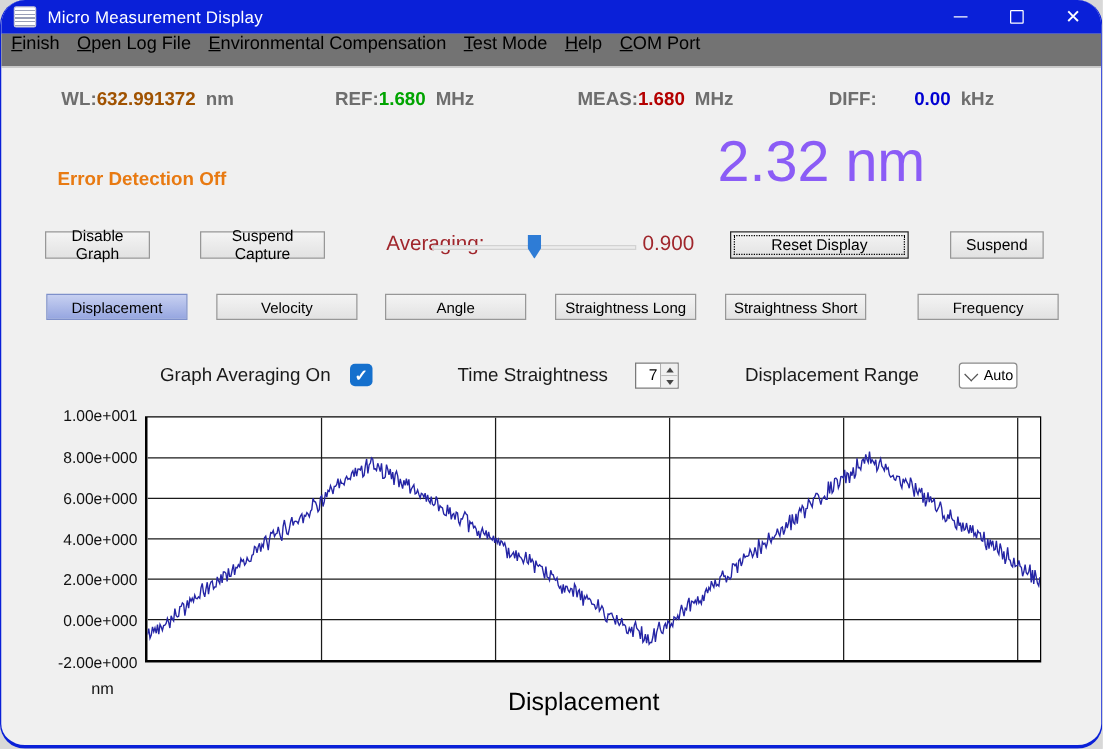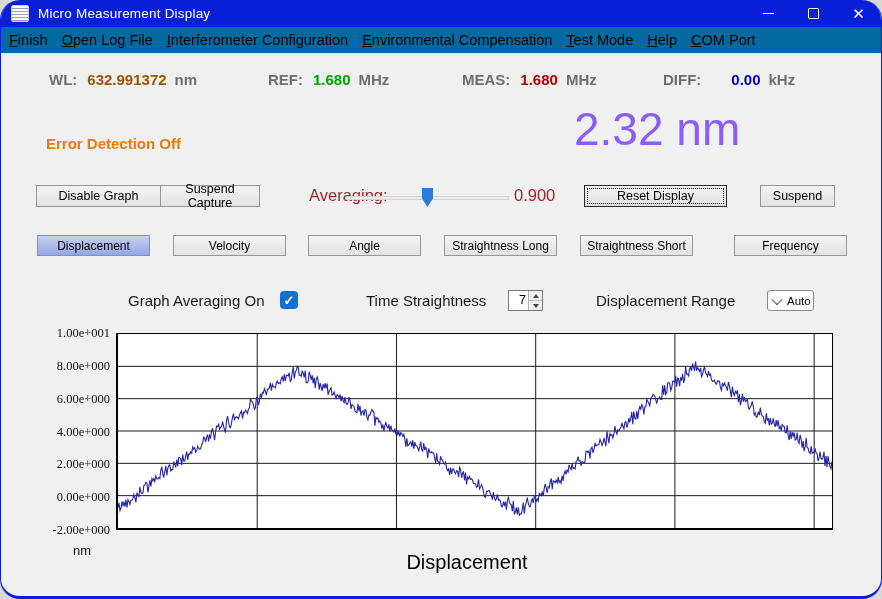--- a/index.html
+++ b/index.html
@@ -12,27 +12,27 @@
   .titlebar{position:absolute;left:0;top:0;width:100%;height:27px;background:#0a20d8;display:flex;align-items:center;}
   .app-icon{width:16px;height:15px;margin-left:10px;background:#fdfdfd;border:1px solid #c8c8d8;border-radius:2px;
     background-image:repeating-linear-gradient(180deg,#fff 0 2px,#9aa0b8 2px 3px);}
   .title-text{color:#fff;font-size:13.5px;margin-left:9px;letter-spacing:.2px;}
   .winbtn{position:absolute;top:0;height:27px;width:45px;display:flex;align-items:center;justify-content:center;color:#fff;}
   .winbtn.min{right:90px;} .winbtn.max{right:45px;} .winbtn.close{right:0;}
   .min-glyph{display:block;width:11px;height:1px;background:#fff;}
   .max-glyph{display:block;width:9px;height:9px;border:1px solid #fff;border-radius:1px;}
   .close-glyph{font-size:15px;line-height:15px;}
   
-  .menubar{position:absolute;left:0;top:27px;width:100%;height:26px;background:#0369a1;display:flex;align-items:center;border-bottom:1px solid #e6e6e6;}
+  .menubar{position:absolute;left:0;top:27px;width:100%;height:26px;background:#737373;display:flex;align-items:flex-start;border-bottom:1px solid #e6e6e6;}
   .menu-item{padding:0 7px;font-size:14.5px;color:#000;white-space:nowrap;cursor:default;}
   .menu-item:first-child{margin-left:1px;}
   .menu-item .u{text-decoration:underline;}
   
   .status{position:absolute;top:71px;font-size:15px;font-weight:bold;color:#6e6e6e;white-space:nowrap;}
-  .status .val{margin-left:10px;}
+  .status .val{margin-left:0;}
   .status .val.wide{margin-left:30px;}
   .status .unit{margin-left:8px;}
   .v-wl{color:#a05200;} .v-ref{color:#00a400;} .v-meas{color:#b40000;} .v-diff{color:#0000d2;}
   
   .error-text{position:absolute;left:45px;top:135px;font-size:15px;font-weight:bold;color:#e87a12;}
   .big-readout{position:absolute;left:573px;top:102px;font-size:46px;color:#8b5cf6;text-align:right;}
   
   .btn{position:absolute;height:22px;box-sizing:border-box;display:flex;align-items:center;justify-content:center;
     background:linear-gradient(180deg,#f4f4f4,#e2e2e2);border:1px solid #979797;font-size:12.5px;color:#000;cursor:default;}
   .btn.focused{border:1px solid #2b2b2b;outline:1px dotted #000;outline-offset:-4px;}
@@ -59,21 +59,21 @@
   .tri-down{width:0;height:0;border-left:3.5px solid transparent;border-right:3.5px solid transparent;border-top:4px solid #444;}
   .combo{position:absolute;left:766px;top:290px;width:47px;height:21px;box-sizing:border-box;border:1px solid #8a8a8a;border-radius:3px;
     background:#fff;display:flex;align-items:center;}
   .combo .chev{width:7px;height:7px;border-right:1.5px solid #555;border-bottom:1.5px solid #555;transform:rotate(45deg) translate(-1px,-1px);margin-left:5px;}
   .combo .combo-value{font-size:11.5px;color:#000;margin-left:6px;}
   
   .plot{position:absolute;left:115px;top:333px;width:717px;height:197px;background:#fff;box-sizing:border-box;
     border:1px solid #000;border-left-width:2px;border-bottom-width:2px;}
   .plot svg{display:block;}
   .y-ticks{position:absolute;left:20px;top:333px;width:89px;height:197px;}
-  .y-ticks span{position:absolute;right:0;width:100%;text-align:right;font-size:12.5px;color:#111;font-family:Liberation Serif, serif;}
+  .y-ticks span{position:absolute;right:0;width:100%;text-align:right;font-size:12.5px;color:#111;}
   .axis-unit{position:absolute;left:72px;top:543px;font-size:13px;color:#111;}
   .chart-title{position:absolute;left:115px;top:551px;width:702px;text-align:center;font-size:20px;color:#000;}
 </style>
 </head>
 <body>
 
 <div class="window">
 
   <div class="titlebar">
     <div class="app-icon"></div>
@@ -85,21 +85,20 @@
         <span class="max-glyph"></span>
       </div>
     <div class="winbtn close">
         <span class="close-glyph">✕</span>
       </div>
   </div>
 
   <div class="menubar">
     <div class="menu-item"><span class="u">F</span><span>inish</span></div>
     <div class="menu-item"><span class="u">O</span><span>pen Log File</span></div>
-    <div class="menu-item"><span class="u">I</span><span>nterferometer Configuration</span></div>
     <div class="menu-item"><span class="u">E</span><span>nvironmental Compensation</span></div>
     <div class="menu-item"><span class="u">T</span><span>est Mode</span></div>
     <div class="menu-item"><span class="u">H</span><span>elp</span></div>
     <div class="menu-item"><span class="u">C</span><span>OM Port</span></div>
   </div>
 
   <div class="status" style="left:48px">
     <span>WL:</span><span class="val v-wl">632.991372</span><span class="unit">nm</span>
   </div>
   <div class="status" style="left:267px">
@@ -108,21 +107,21 @@
   <div class="status" style="left:461px">
     <span>MEAS:</span><span class="val v-meas">1.680</span><span class="unit">MHz</span>
   </div>
   <div class="status" style="left:662px">
     <span>DIFF:</span><span class="val wide v-diff">0.00</span><span class="unit">kHz</span>
   </div>
 
   <div class="error-text">Error Detection Off</div>
   <div class="big-readout">2.32 nm</div>
 
-  <button class="btn" style="left:35px;top:185px;width:125px">Disable Graph</button>
+  <button class="btn" style="left:35px;top:185px;width:84px">Disable Graph</button>
   <button class="btn" style="left:159px;top:185px;width:100px">Suspend Capture</button>
   <div class="avg-label">Averaging:</div>
   <div class="slider">
     <div class="slider-track"></div>
     <div class="slider-thumb" style="left:calc(50% - 5.5px)"></div>
   </div>
   <div class="avg-value">0.900</div>
   <button class="btn focused" style="left:583px;top:185px;width:143px">Reset Display</button>
   <button class="btn" style="left:759px;top:185px;width:75px">Suspend</button>
 

